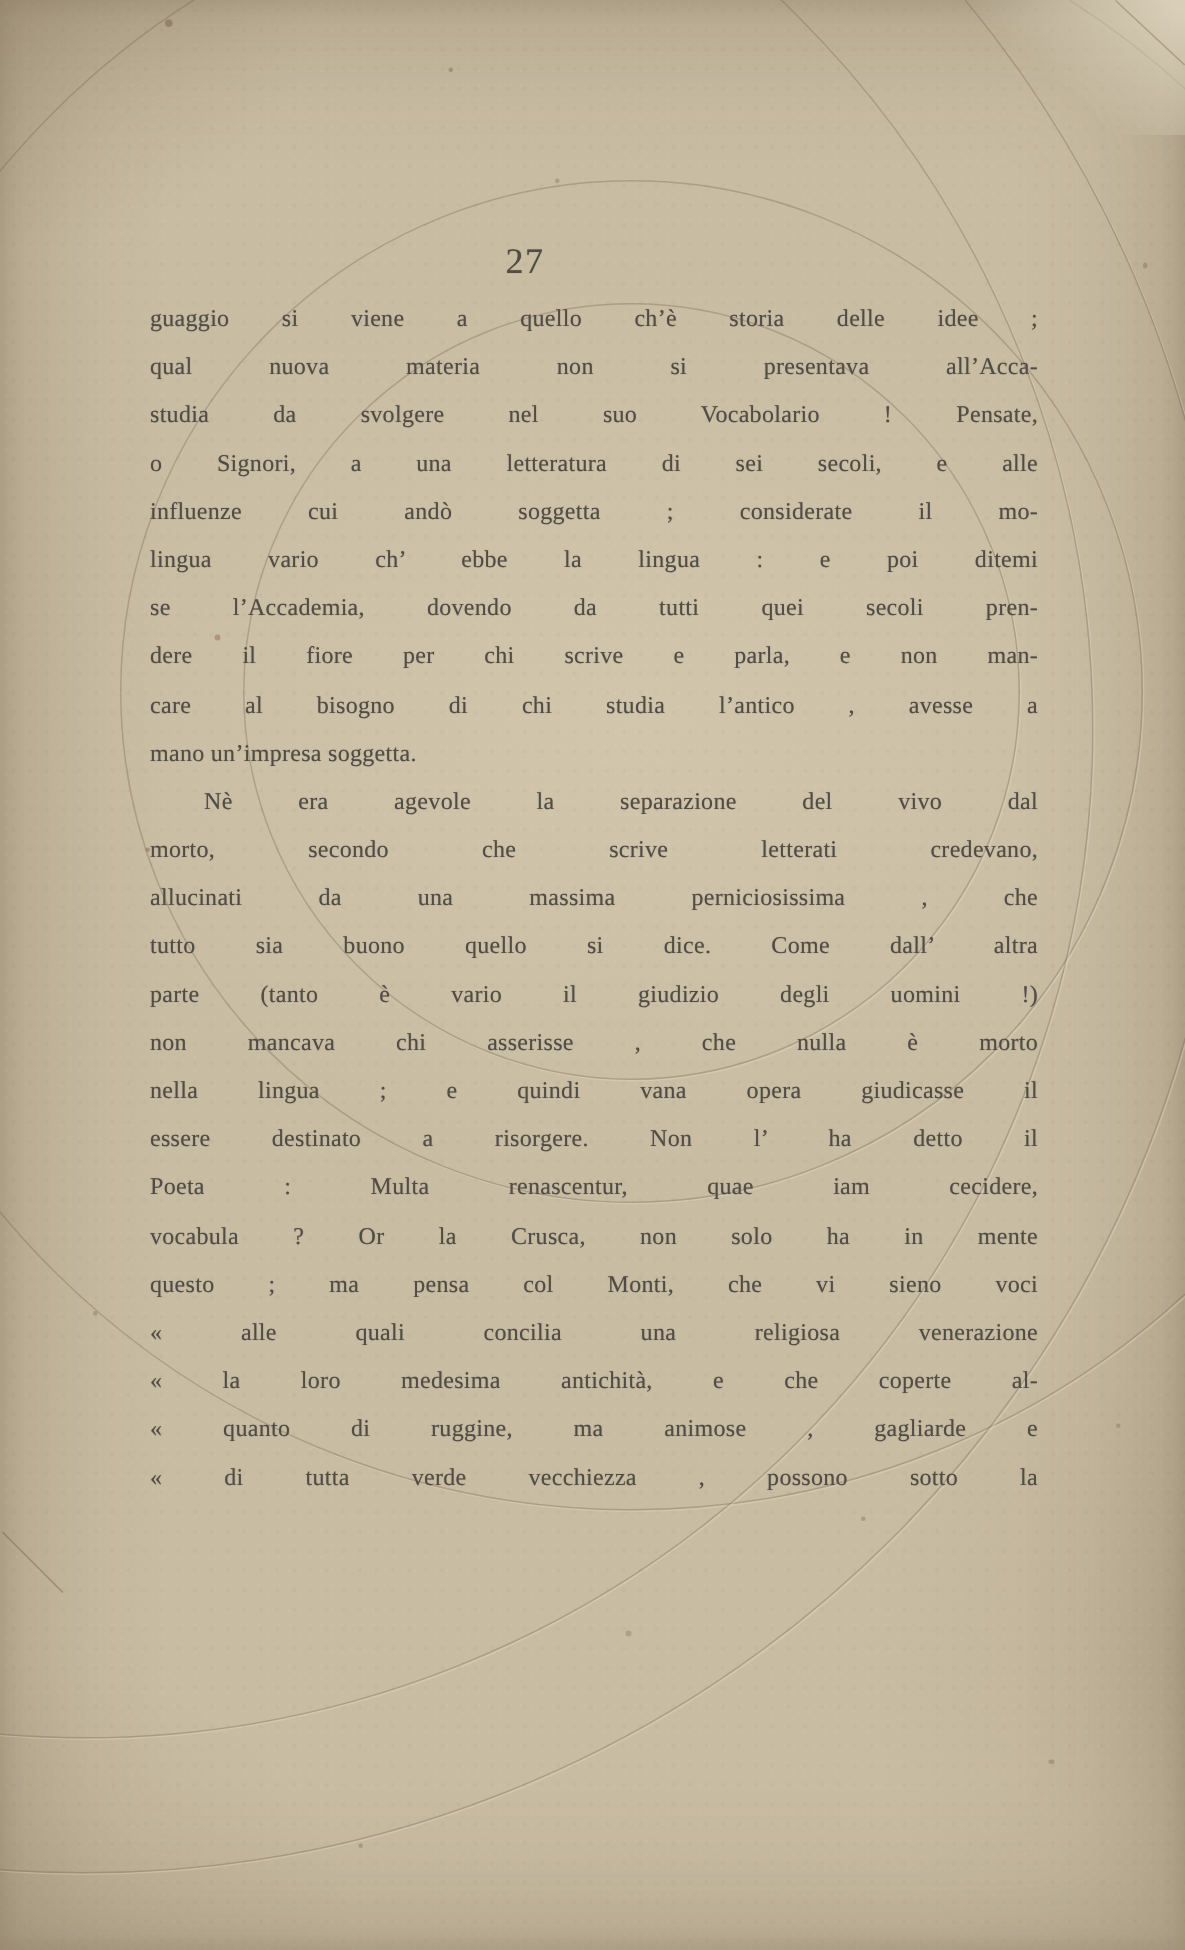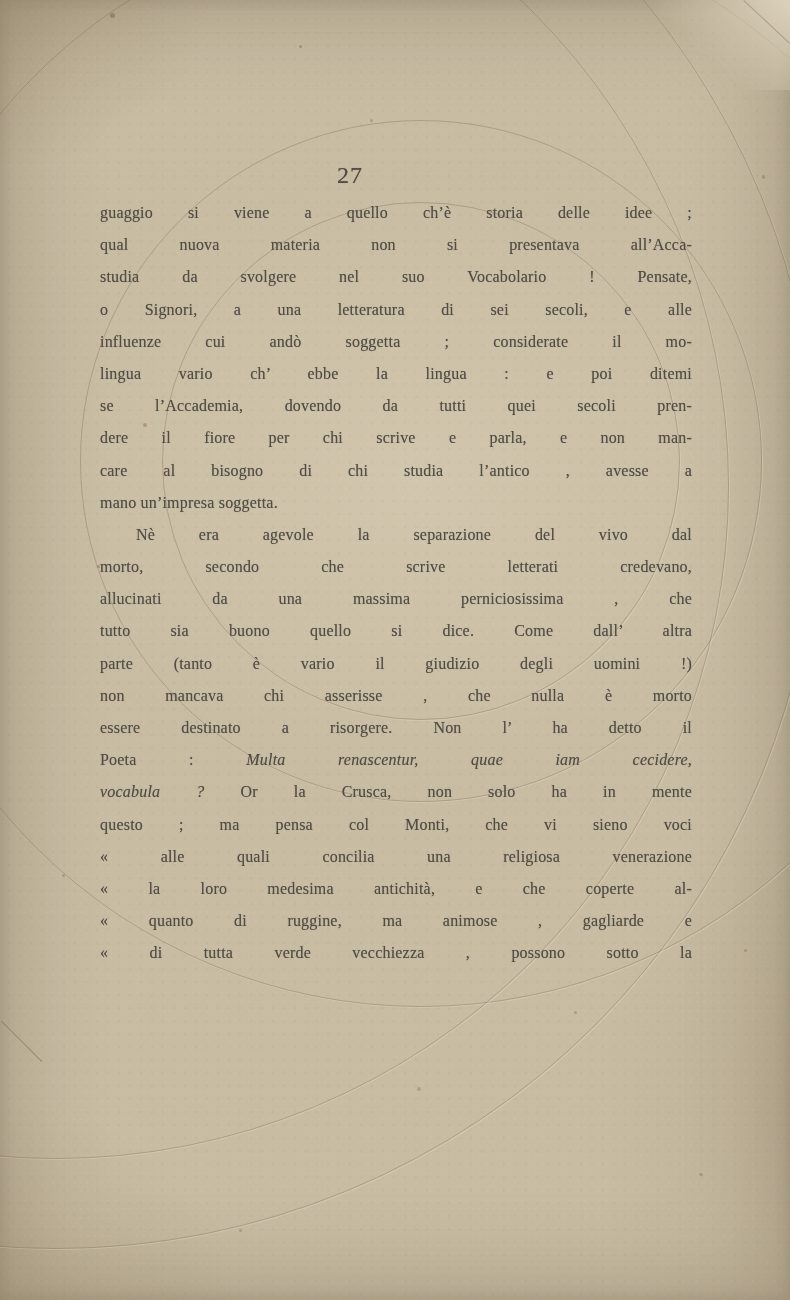--- a/index.html
+++ b/index.html
@@ -77,21 +77,21 @@
   }
   .line {
     height: 32.2px;
     line-height: 32.2px;
     text-align: justify;
     text-align-last: justify;
     white-space: normal;
   }
   .line.noj { text-align-last: left; }
   .line.indent { text-indent: 36px; }
-  .italic { font-style: italic; }
+  .italic { }
 </style>
 </head>
 <body>
 
 <div class="page">
 
   <div class="arc" style="left:162px; top:202px; width:516px; height:516px;"></div>
   <div class="arc" style="left:80px; top:120px; width:680px; height:680px;"></div>
   <div class="arc" style="left:-125px; top:-85px; width:1090px; height:1090px;"></div>
   <div class="arc" style="left:-617px; top:-187px; width:1344px; height:1344px;"></div>
@@ -127,20 +127,21 @@
       <div class="line"><span>se l’Accademia, dovendo da tutti quei secoli pren-</span></div>
       <div class="line"><span>dere il fiore per chi scrive e parla, e non man-</span></div>
       <div class="line"><span>care al bisogno di chi studia l’antico , avesse a</span></div>
       <div class="line noj"><span>mano un’impresa soggetta.</span></div>
       <div class="line indent"><span>Nè era agevole la separazione del vivo dal</span></div>
       <div class="line"><span>morto, secondo che scrive letterati credevano,</span></div>
       <div class="line"><span>allucinati da una massima perniciosissima , che</span></div>
       <div class="line"><span>tutto sia buono quello si dice. Come dall’ altra</span></div>
       <div class="line"><span>parte (tanto è vario il giudizio degli uomini !)</span></div>
       <div class="line"><span>non mancava chi asserisse , che nulla è morto</span></div>
+      <div class="line"><span>nella lingua ; e quindi vana opera giudicasse il</span></div>
       <div class="line"><span>essere destinato a risorgere. Non l’ ha detto il</span></div>
       <div class="line"><span>Poeta : </span><span class="italic">Multa renascentur, quae iam cecidere,</span></div>
       <div class="line"><span class="italic">vocabula ? </span><span>Or la Crusca, non solo ha in mente</span></div>
       <div class="line"><span>questo ; ma pensa col Monti, che vi sieno voci</span></div>
       <div class="line"><span>« alle quali concilia una religiosa venerazione</span></div>
       <div class="line"><span>« la loro medesima antichità, e che coperte al-</span></div>
       <div class="line"><span>« quanto di ruggine, ma animose , gagliarde e</span></div>
       <div class="line"><span>« di tutta verde vecchiezza , possono sotto la</span></div>
     </div>
 

